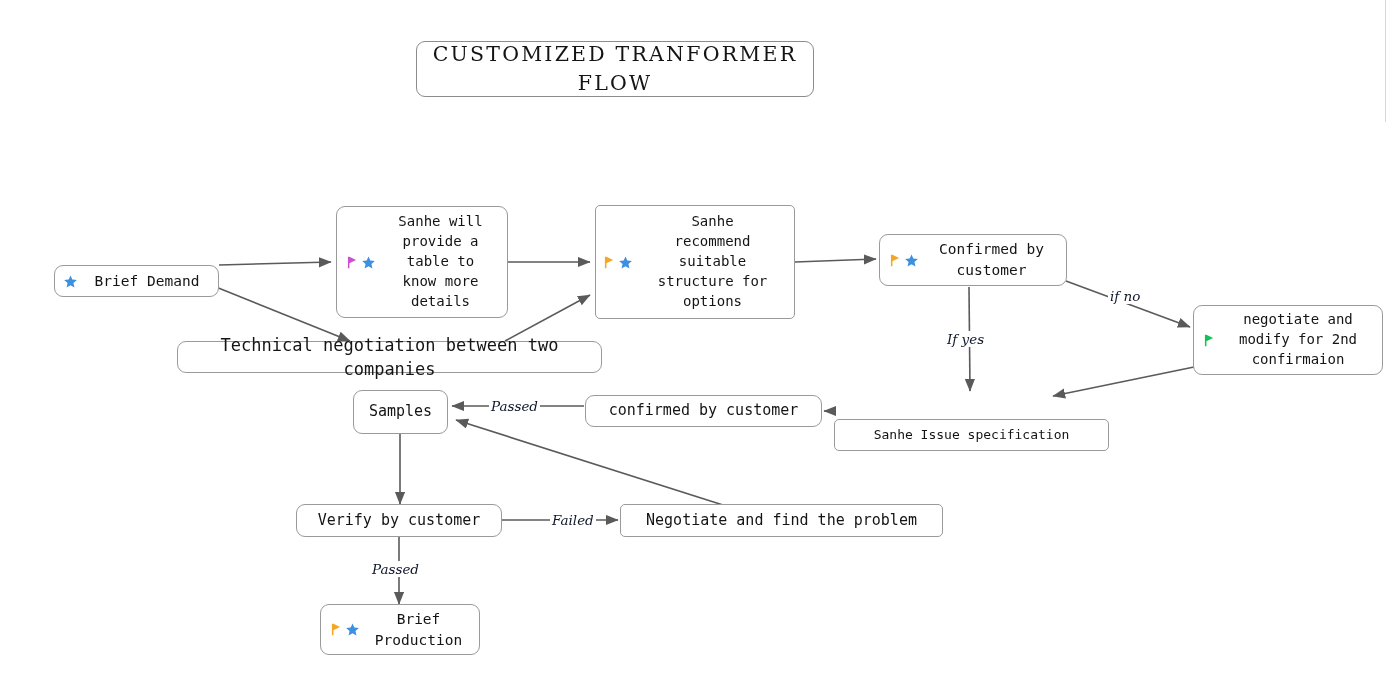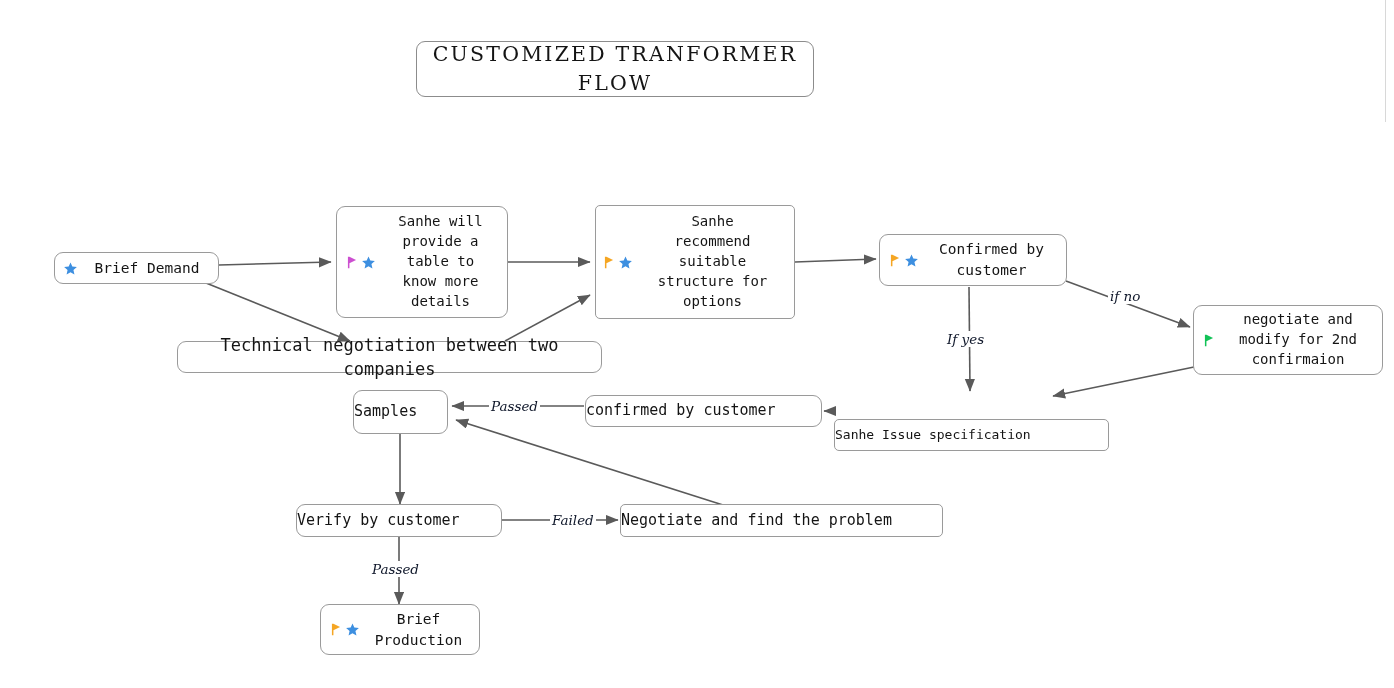--- a/index.html
+++ b/index.html
@@ -32,21 +32,21 @@
   }
 
   
   .node {
     position: absolute;
     box-sizing: border-box;
     background: #ffffff;
     border: 1.2px solid #9a9a9a;
     display: flex;
     align-items: center;
-    justify-content: flex-start;
+    justify-content: center;
     font-family: "DejaVu Sans Mono", "Liberation Mono", monospace;
     color: #141414;
     z-index: 5;
   }
   .node .txt {
     text-align: center;
     white-space: pre-line;
     line-height: 1.42;
     letter-spacing: 0px;
   }
@@ -150,21 +150,21 @@
       <path d="M723,505 L456,420"></path>
 
       <path d="M399,537 L399,604"></path>
     </g>
   </svg>
 
   <div class="node rounded" id="title-node">
     <span class="txt">CUSTOMIZED TRANFORMER FLOW</span>
   </div>
 
-  <div class="node rounded with-icons" style="left:54px; top:252px; width:165px; height:32px; font-size:14.5px;">
+  <div class="node rounded with-icons" style="left:54px; top:265px; width:165px; height:32px; font-size:14.5px;">
     <span class="icons">
       <svg width="15" height="15" viewBox="0 0 24 24">
         <path d="M12 2.2 L14.9 8.9 L22.2 9.6 L16.7 14.4 L18.3 21.6 L12 17.8 L5.7 21.6 L7.3 14.4 L1.8 9.6 L9.1 8.9 Z" fill="#3d8fe0"></path>
       </svg>
     </span>
     <span class="txt">Brief Demand</span>
   </div>
 
   <div class="node rounded with-icons" style="left:336px; top:206px; width:172px; height:112px; font-size:14px;">
     <span class="icons">

